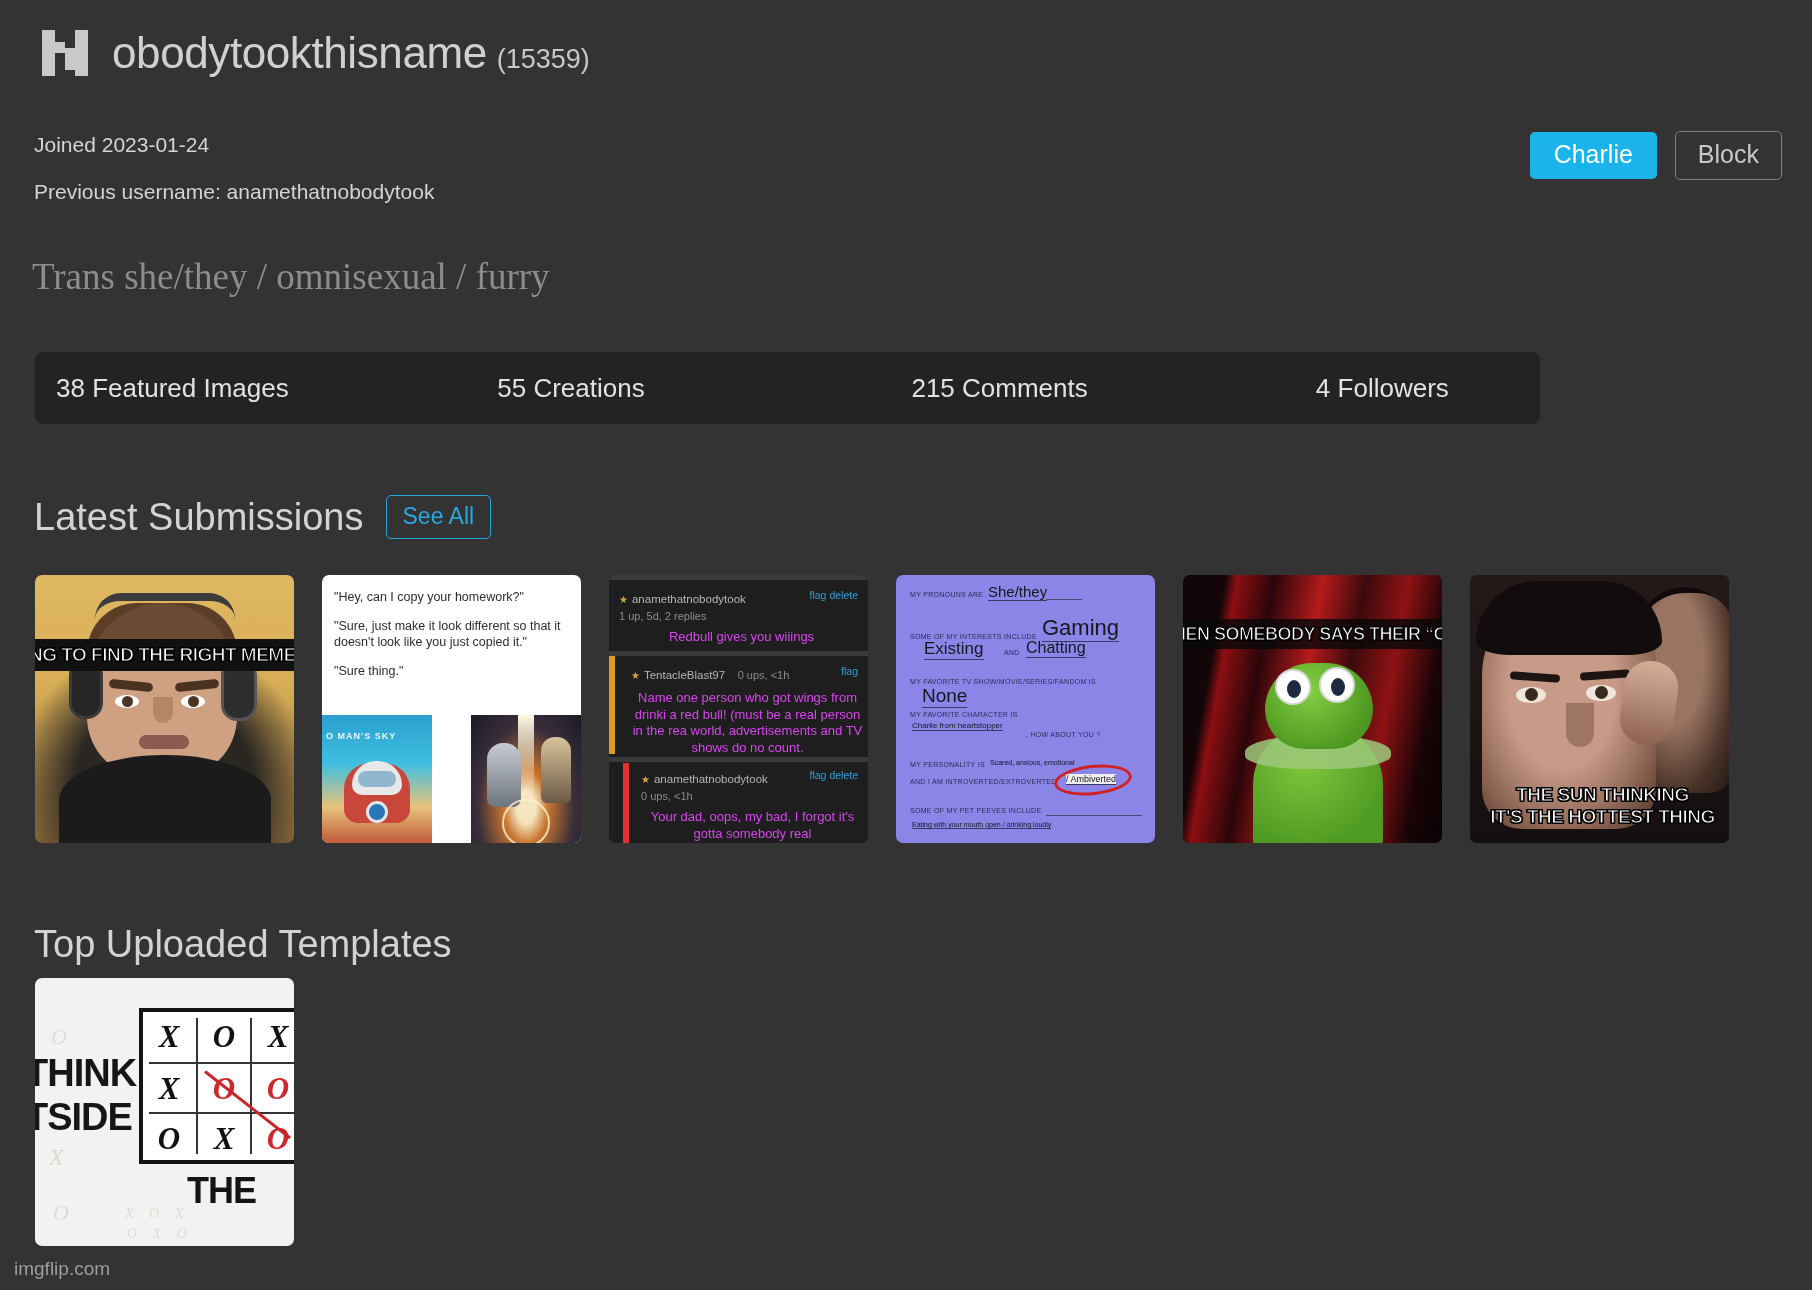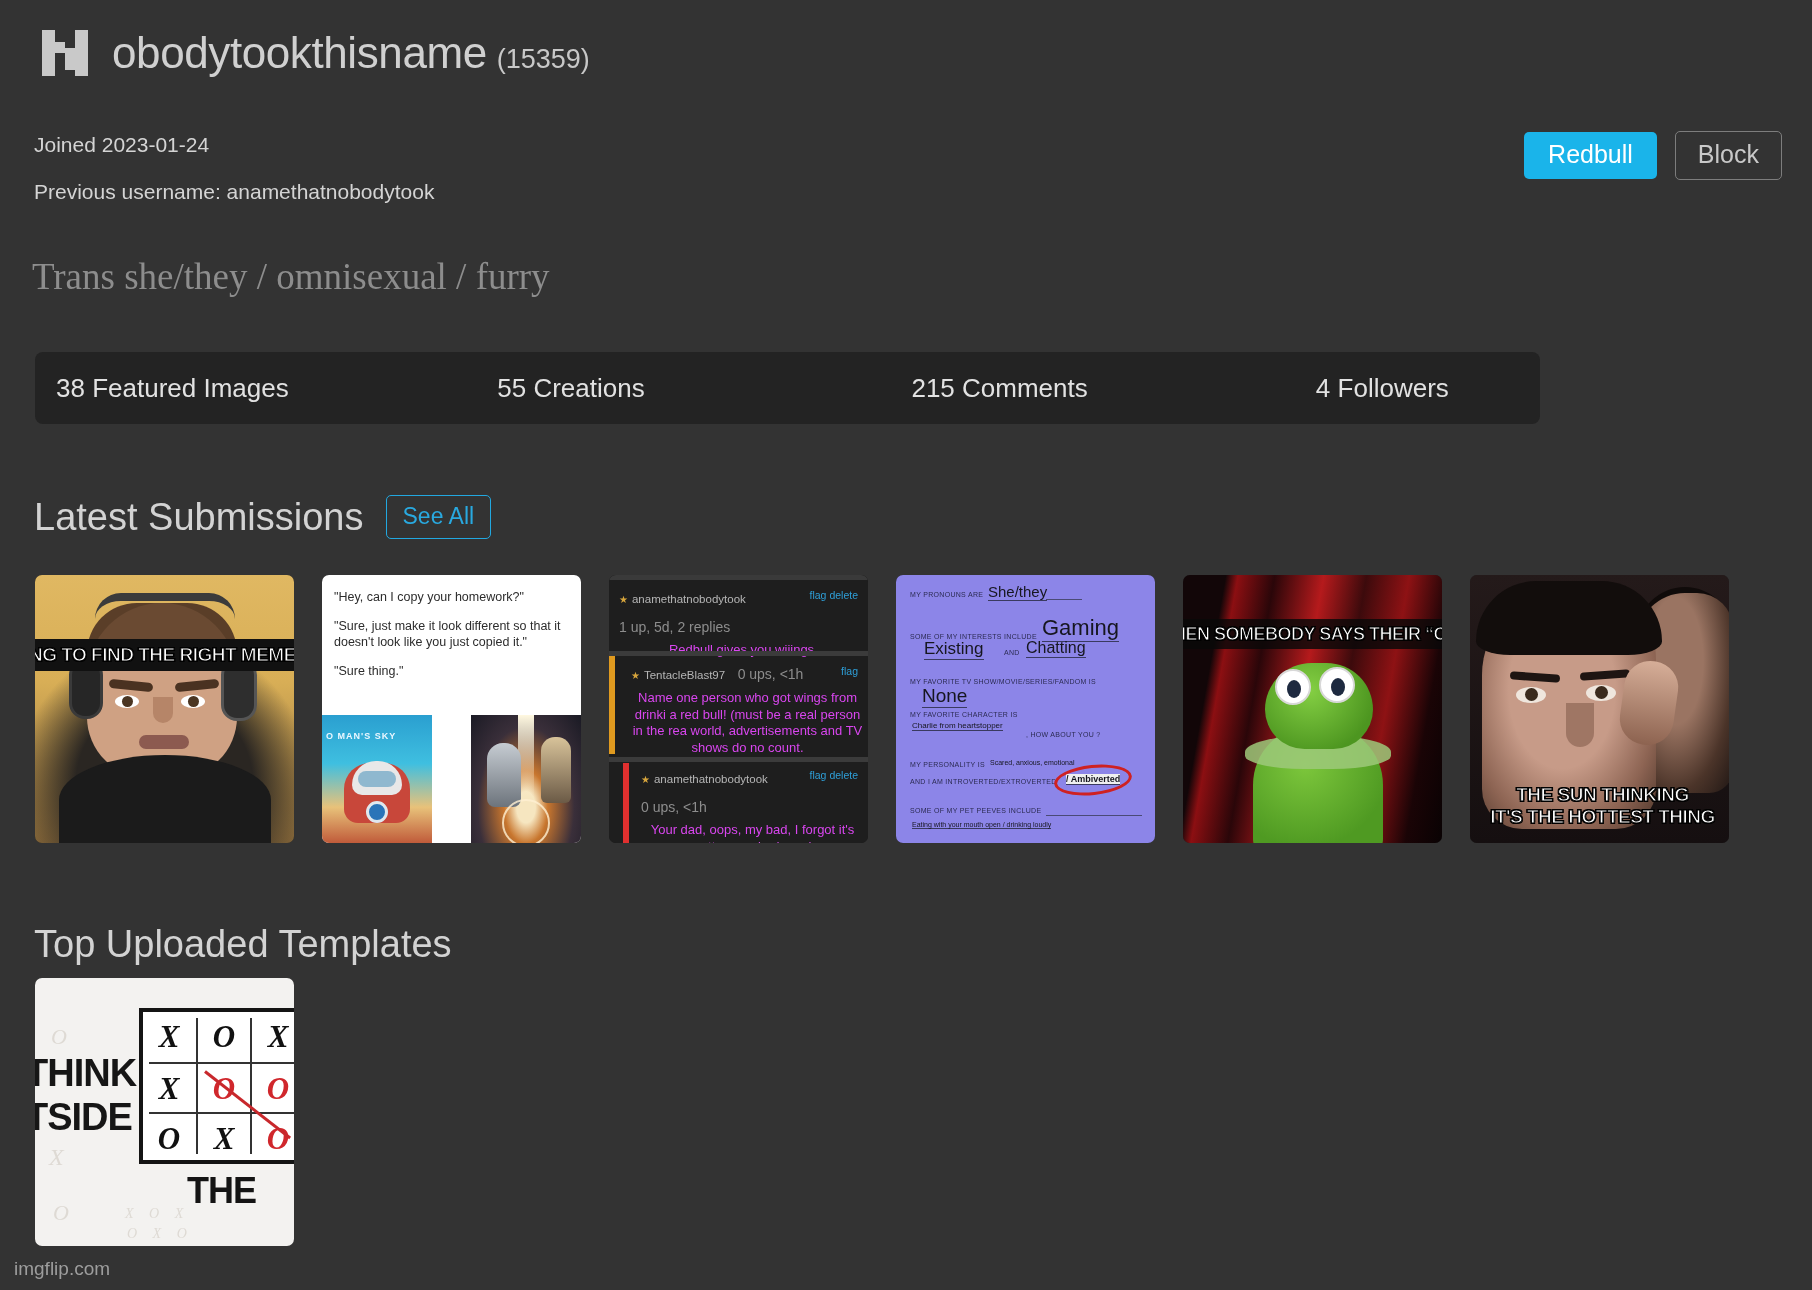--- a/index.html
+++ b/index.html
@@ -167,21 +167,21 @@
       background:linear-gradient(to bottom,#c6ccd2,#6d747c); border-radius:16px 16px 8px 8px; }
   .t2-sf .fig { position:absolute; right:10px; top:22px; width:30px; height:66px;
       background:linear-gradient(to bottom,#d8c39a,#6b5a46); border-radius:14px 14px 6px 6px; }
 
   
   .t3-bg { position:absolute; inset:0; background:#1e1e1e; }
   .t3-top { position:absolute; left:0; right:0; top:0; height:5px; background:#3a3a3a; }
   .t3-c { position:absolute; left:0; right:0; font-family:"Liberation Sans",sans-serif; }
   .t3-name { color:#b6b6b6; font-size:11.5px; }
   .t3-star { color:#d7a53c; font-size:10px; margin-right:4px; }
-  .t3-meta { color:#8d8d8d; font-size:14px; margin-top:12px; }
+  .t3-meta { color:#8d8d8d; font-size:11px; margin-top:3px; }
   .t3-link { color:#2e9fd8; font-size:10.5px; position:absolute; right:6px; top:0; }
   .t3-body { color:#d946ef; font-size:13px; line-height:1.28; margin-top:7px;text-align:center; }
   .t3-sep { position:absolute; left:0; right:0; height:5px; background:#3b3b3b; }
   .t3-bar { position:absolute; top:0; bottom:0; width:6px; }
 
   
   .t4-bg { position:absolute; inset:0; background:#8c85e8; }
   .t4 .lbl { position:absolute; color:#2b2b52; font-size:7px; letter-spacing:.3px;
       text-transform:uppercase; font-family:"Liberation Sans",sans-serif; }
   .t4 .ans { position:absolute; color:#16161f; font-family:"Liberation Sans",sans-serif;
@@ -278,21 +278,21 @@
     </div>
     <div>
       <span class="username">obodytookthisname</span><span class="user-id">(15359)</span>
     </div>
   </div>
 
   <div class="joined">Joined 2023-01-24</div>
   <div class="prev-username">Previous username: anamethatnobodytook</div>
 
   <div class="header-actions">
-    <button class="btn-follow">Redbull</button>
+    <button class="btn-follow">Charlie</button>
     <button class="btn-block">Block</button>
   </div>
 
   <div class="bio">Trans she/they / omnisexual / furry</div>
 
   <div class="stats-bar">
     <div class="stat">38 Featured Images</div>
     <div class="stat">55 Creations</div>
     <div class="stat">215 Comments</div>
     <div class="stat">4 Followers</div>
@@ -409,21 +409,21 @@
         <div class="ans" style="left:26px; top:110px; font-size:19px;">None</div>
 
         <div class="lbl" style="left:14px; top:136px;">MY FAVORITE CHARACTER IS</div>
         <div class="ans" style="left:16px; top:146px; font-size:8px;">Charlie from heartstopper</div>
         <div class="lbl" style="left:130px; top:156px;">, HOW ABOUT YOU ?</div>
 
         <div class="lbl" style="left:14px; top:186px;">MY PERSONALITY IS</div>
         <div class="ans" style="left:94px; top:184px; font-size:7px; border:none;">Scared, anxious, emotional</div>
 
         <div class="lbl" style="left:14px; top:203px;">AND I AM INTROVERTED/EXTROVERTED</div>
-        <div class="ans" style="left:170px; top:199px; font-size:9px; font-weight:bold; background:#efefef;">/ Ambiverted</div>
+        <div class="ans" style="left:170px; top:199px; font-size:9px; font-weight:normal; background:#efefef;">/ Ambiverted</div>
         <div class="circle" style="left:158px; top:190px; width:78px; height:30px;"></div>
 
         <div class="lbl" style="left:14px; top:232px;">SOME OF MY PET PEEVES INCLUDE</div>
         <div class="line" style="left:150px; top:240px; width:96px;"></div>
         <div class="ans" style="left:16px; top:246px; font-size:7px;">Eating with your mouth open / drinking loudly</div>
       </div>
     </div>
 
     <div class="thumb">
       <div class="inner">

